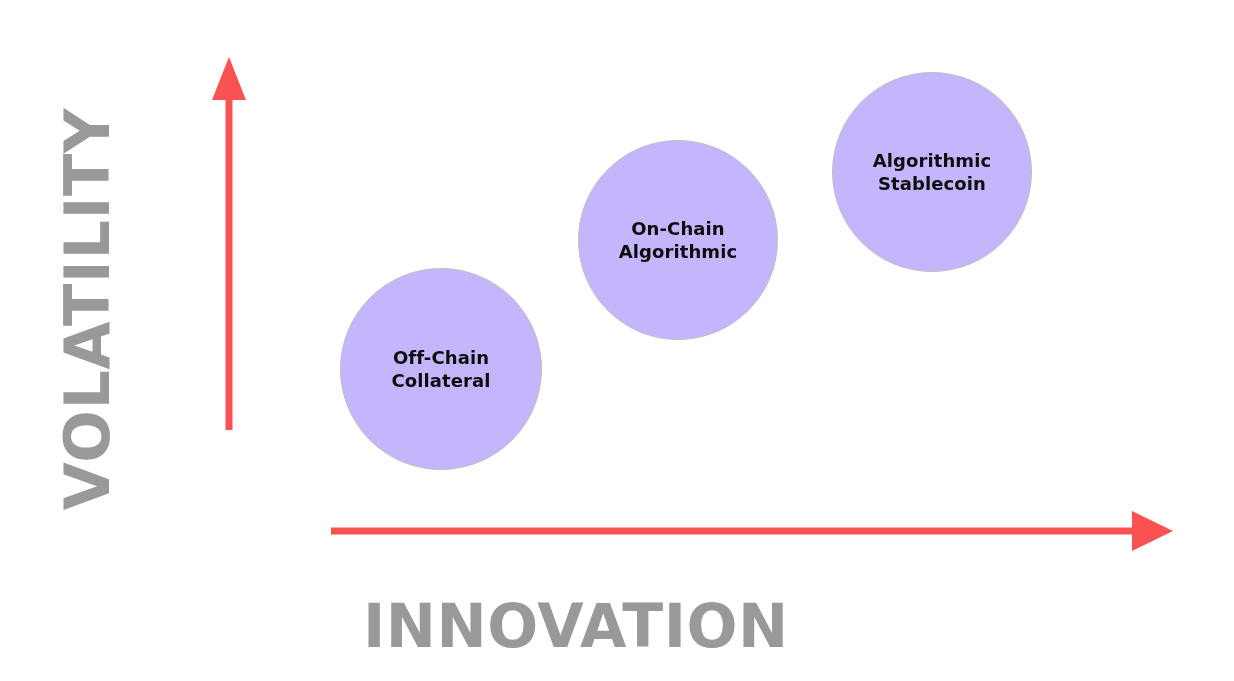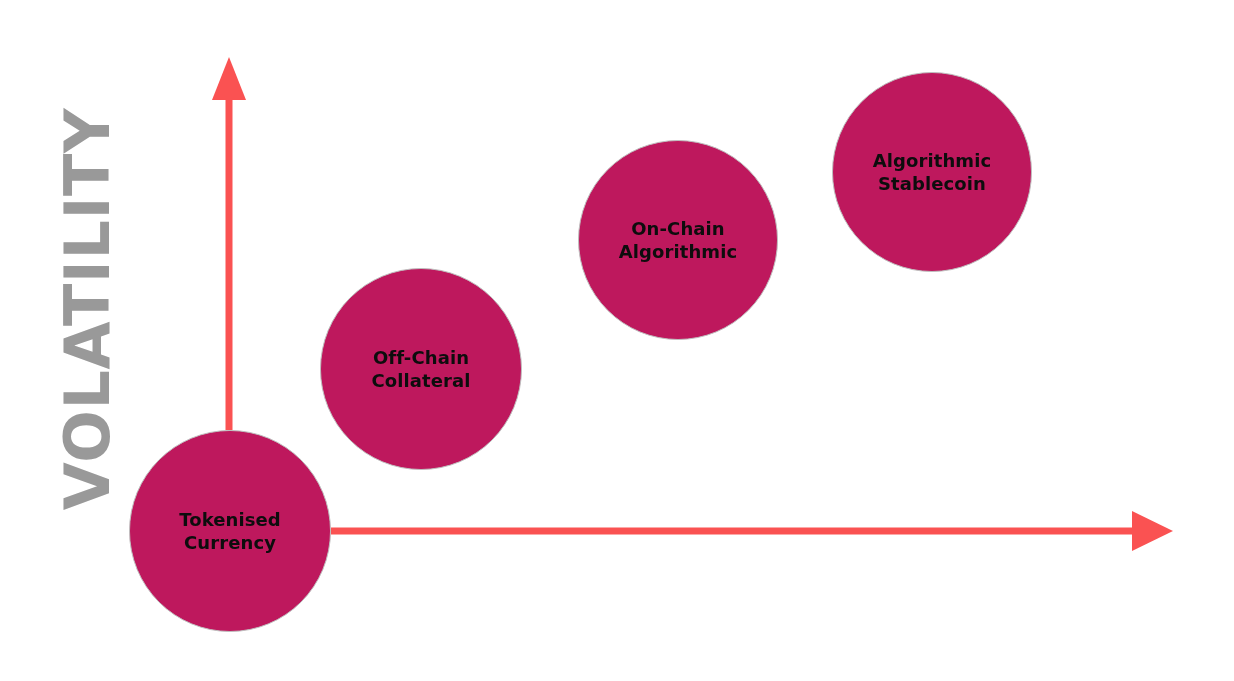--- a/index.html
+++ b/index.html
@@ -51,21 +51,21 @@
   #x-axis-title {
     font-size: 60px;
     left: 363px;
     top: 596px;
   }
 
   
   .bubble {
     position: absolute;
     border-radius: 50%;
-    background: #be185d;
+    background: #c4b5fd;
     border: 1px solid #bfbfbf;
     box-sizing: border-box;
     display: flex;
     align-items: center;
     justify-content: center;
   }
   .bubble-label {
     color: #0d0d0d;
     font-weight: bold;
     font-size: 18px;
@@ -89,27 +89,24 @@
     </g>
 
     <g>
       <line x1="331" y1="531" x2="1140" y2="531" stroke="#fa5252" stroke-width="7"></line>
       <polygon points="1173,531 1132,551 1132,511" fill="#fa5252"></polygon>
     </g>
   </svg>
 
   <div class="axis-title" id="y-axis-title">VOLATILITY</div>
 
+  <div class="axis-title" id="x-axis-title">INNOVATION</div>
 
-  <div class="bubble" id="bubble-0" style="left:129px; top:430px; width:202px; height:202px;">
-    <span class="bubble-label">Tokenised
-Currency</span>
-  </div>
 
-  <div class="bubble" id="bubble-1" style="left:320px; top:268px; width:202px; height:202px;">
+  <div class="bubble" id="bubble-1" style="left:340px; top:268px; width:202px; height:202px;">
     <span class="bubble-label">Off-Chain
 Collateral</span>
   </div>
 
   <div class="bubble" id="bubble-2" style="left:578px; top:140px; width:200px; height:200px;">
     <span class="bubble-label">On-Chain
 Algorithmic</span>
   </div>
 
   <div class="bubble" id="bubble-3" style="left:832px; top:72px; width:200px; height:200px;">

